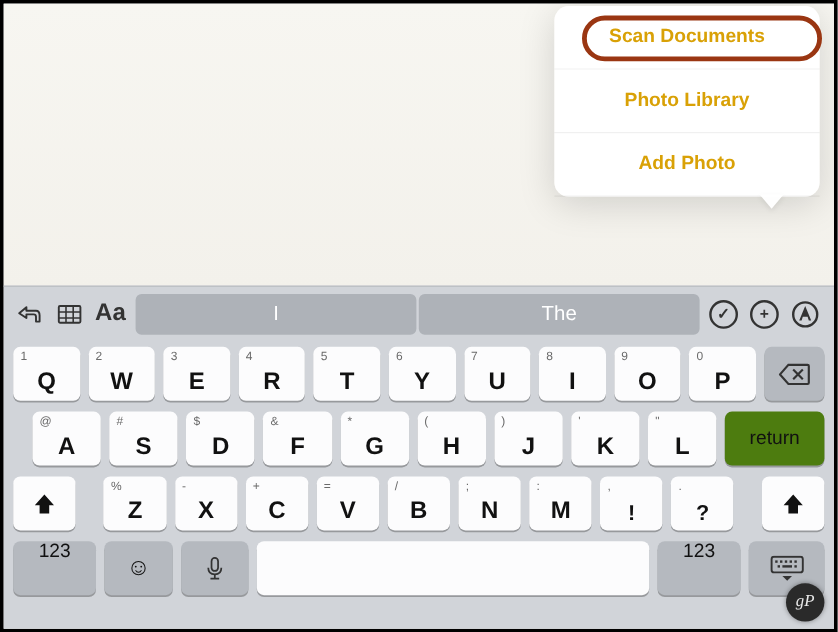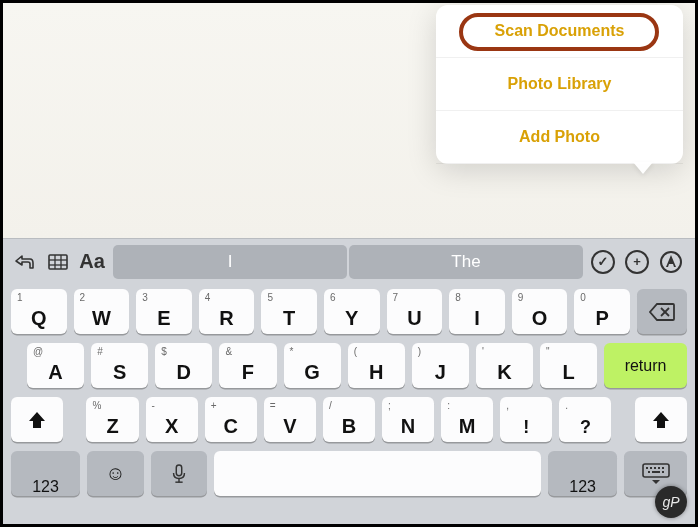--- a/index.html
+++ b/index.html
@@ -15,21 +15,21 @@
   .note-area {
     width: 100%;
     height: 236px;
     background: linear-gradient(#f7f6f1, #f3f1eb);
     position: relative;
   }
   .popover {
     position: absolute;
     top: 2px;
     right: 12px;
-    width: 247px;
+    width: 221px;
     background: rgba(255,255,255,0.97);
     border-radius: 12px;
     box-shadow: 0 6px 30px rgba(0,0,0,0.15);
     overflow: visible;
     z-index: 10;
   }
   .popover-item {
     height: 53px;
     display: flex;
     align-items: center;
@@ -140,36 +140,36 @@
     font-size: 10px;
     font-weight: 400;
     color: #6a6a6a;
   }
   .key.small-main { font-size: 18px; align-items: flex-end; }
   .key.centered { align-items: center; padding-bottom: 0; }
   .key.fn {
     background: #b5b9bf;
   }
   .key.return {
-    background: #bef264;
+    background: #4d7c0f;
     font-size: 16px;
     font-weight: 400;
     align-items: center;
     padding-bottom: 0;
     flex: 1.45;
   }
   .key.shift {
     background: #fcfcfd;
     align-items: center;
     padding-bottom: 0;
     flex: 1;
   }
   .krow.r2 { padding-left: 24px; }
   .spacer-narrow { flex: 0.18; }
-  .key.mode { flex: 1.1; font-size: 16px; font-weight: 500; align-items:flex-end; padding-bottom:0; }
+  .key.mode { flex: 1.1; font-size: 16px; font-weight: 500; align-items:flex-start; padding-bottom:0; }
   .key.icon-key { flex: 0.9; align-items:center; padding-bottom:0; font-size: 20px;}
   .key.space { flex: 5.2; }
   .key.hide { flex: 1; align-items:center; padding-bottom:0; }
   .row5 .key { height: 45px; background: #b5b9bf; }
   .row5 .key.space { background: #fcfcfd; }
 
   .backspace-svg { width: 26px; height: 20px; }
   .shift-svg { width: 20px; height: 20px; }
   .mic-svg { width: 16px; height: 20px; }
   .hide-svg { width: 30px; height: 22px; }
@@ -179,21 +179,21 @@
     right: 8px;
     bottom: 6px;
     width: 32px;
     height: 32px;
     border-radius: 50%;
     background: #2a2a2a;
     color: #eaeaea;
     display: flex;
     align-items: center;
     justify-content: center;
-    font-family: Liberation Sans, sans-serif;
+    font-family: Liberation Serif, serif;
     font-style: italic;
     font-size: 14px;
     z-index: 30;
     box-shadow: 0 0 4px rgba(0,0,0,0.4);
   }
 </style>
 </head>
 <body>
 
 <div class="note-area"></div>

